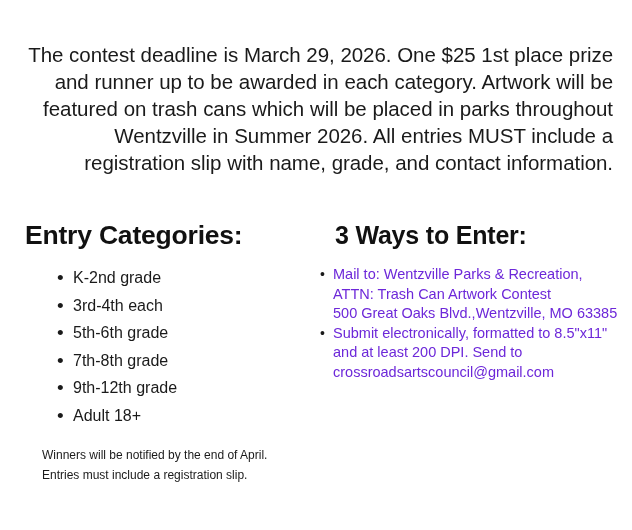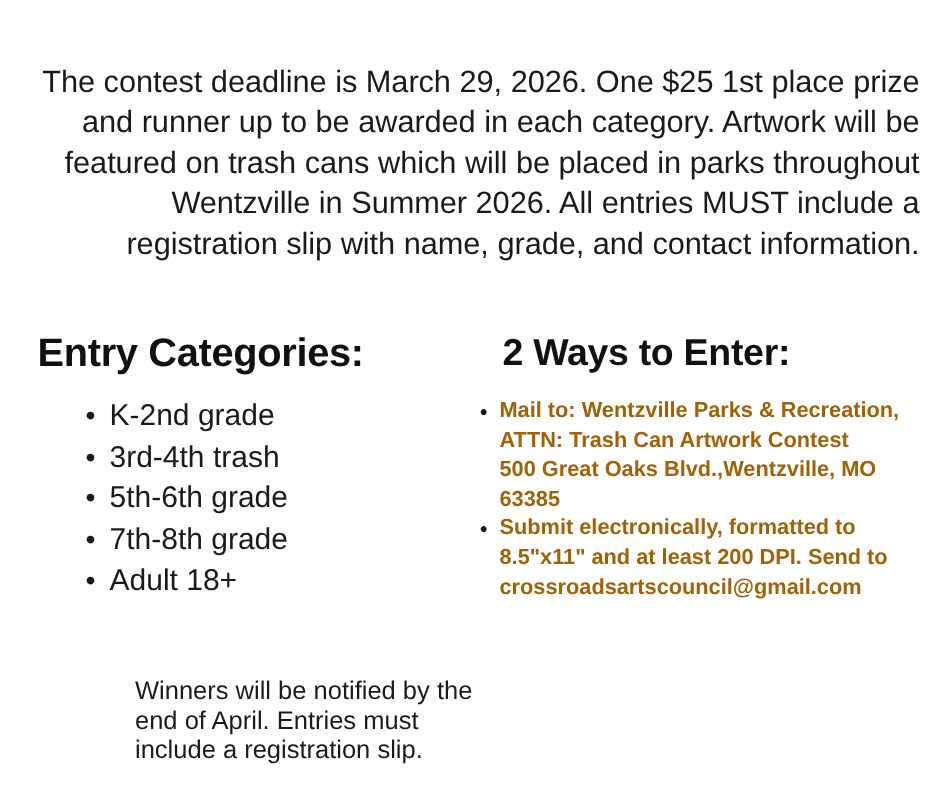--- a/index.html
+++ b/index.html
@@ -77,21 +77,21 @@
   .cat-list {
     position: absolute;
     left: 0px;
     top: 52px;
     margin: 0;
     padding: 0;
     list-style: none;
   }
   .cat-list li {
     position: relative;
-    font-size: 20px;
+    font-size: 16px;
     line-height: 27.5px;
     padding-left: 73px;
     color: #1a1a1a;
     white-space: nowrap;
   }
   .cat-list li::before {
     content: "\2022";
     position: absolute;
     left: 57px;
     top: 0;
@@ -99,44 +99,42 @@
     line-height: 27.5px;
     color: #1a1a1a;
   }
 
   
   .note {
     position: absolute;
     left: 42px;
     top: 222px;
     width: 230px;
-    font-size: 17px;
+    font-size: 12px;
     line-height: 19.5px;
     color: #1a1a1a;
-    margin-left: 48px;
   }
 
   
   .ways-list {
     position: absolute;
     left: 0px;
     top: 53px;
     margin: 0;
     padding: 0;
     list-style: none;
     width: 322px;
   }
   .ways-list li {
     position: relative;
     font-size: 14.5px;
     line-height: 19.6px;
     padding-left: 23px;
     padding-right: 6px;
-    color: #a16207;
-    font-weight: bold;
+    color: #6d28d9;
   }
   .ways-list li::before {
     content: "\2022";
     position: absolute;
     left: 10px;
     top: 0;
     font-size: 14px;
     line-height: 19.6px;
     color: #1a1a1a;
   }
@@ -148,31 +146,32 @@
 
   <p class="intro">The contest deadline is March 29, 2026. One $25 1st place prize and runner up to be awarded in each category. Artwork will be featured on trash cans which will be placed in parks throughout Wentzville in Summer 2026. All entries MUST include a registration slip with name, grade, and contact information.</p>
 
   <div class="columns">
 
     <div class="col col-left">
       <h2 class="heading heading-left">Entry Categories:</h2>
 
       <ul class="cat-list">
         <li>K-2nd grade</li>
-        <li>3rd-4th trash</li>
+        <li>3rd-4th each</li>
         <li>5th-6th grade</li>
         <li>7th-8th grade</li>
+        <li>9th-12th grade</li>
         <li>Adult 18+</li>
       </ul>
 
       <p class="note">Winners will be notified by the end of April. Entries must include a registration slip.</p>
     </div>
 
     <div class="col col-right">
-      <h2 class="heading heading-right">2 Ways to Enter:</h2>
+      <h2 class="heading heading-right">3 Ways to Enter:</h2>
 
       <ul class="ways-list">
         <li>Mail to: Wentzville Parks &amp; Recreation,<br>ATTN: Trash Can Artwork Contest<br>500 Great Oaks Blvd.,Wentzville, MO 63385</li>
         <li>Submit electronically, formatted to 8.5"x11" and at least 200 DPI. Send to crossroadsartscouncil@gmail.com</li>
       </ul>
     </div>
 
   </div>
 </div>
 

